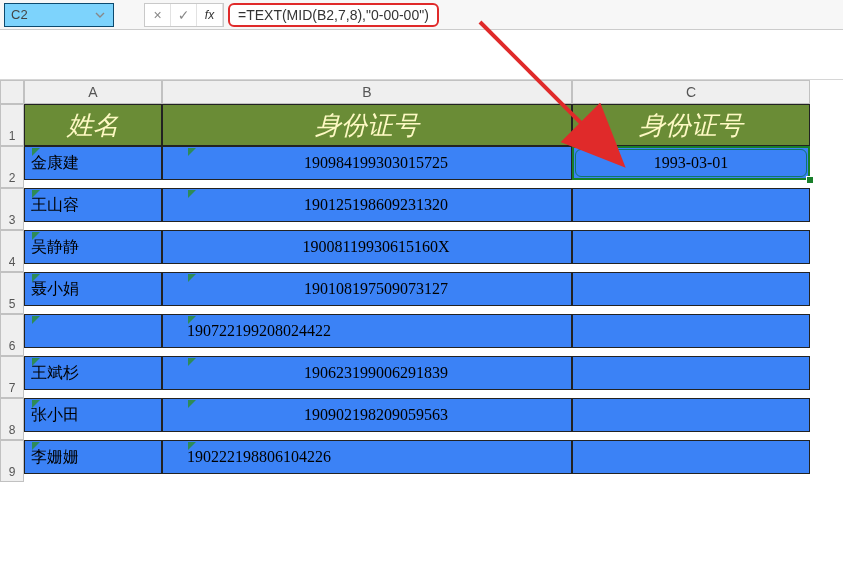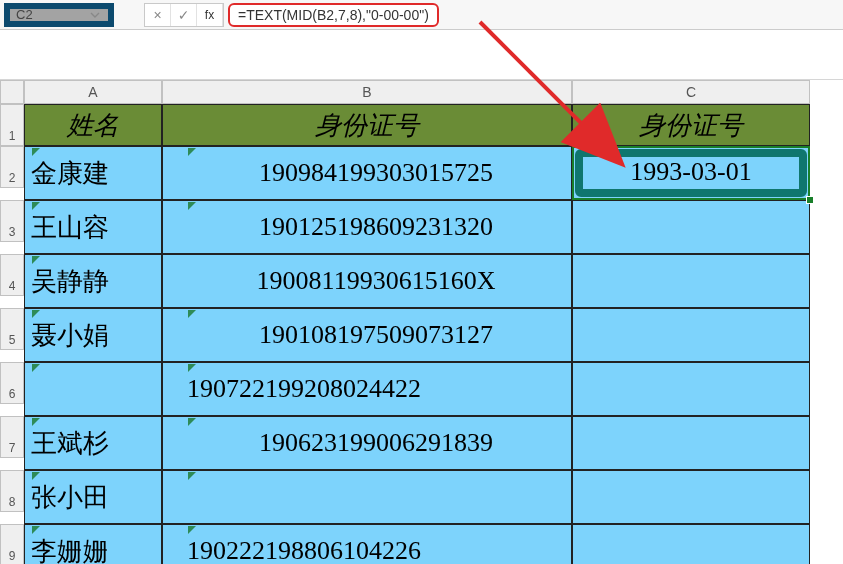--- a/index.html
+++ b/index.html
@@ -19,22 +19,22 @@
     height: 30px;
     border-bottom: 1px solid #ccc;
     background: #f7f7f7;
     font-size: 13px;
     color: #555;
     padding: 0 4px;
   }
   .namebox {
     width: 110px;
     height: 24px;
-    background: #a3a3a3;
-    border: 6px solid #0c4a6e;
+    background: #7dd3fc;
+    border: 1px solid #0c4a6e;
     display: flex;
     align-items: center;
     padding: 0 6px;
     color: #444;
   }
   .namebox .nb-label { flex: 1; }
   .nb-dd {
     width: 14px;
     display: flex;
     align-items: center;
@@ -53,21 +53,21 @@
   .fx-btn {
     width: 26px;
     display: flex;
     align-items: center;
     justify-content: center;
     color: #888;
     border-right: 1px solid #e2e2e2;
     height: 100%;
   }
   .fx-btn.small { font-size: 14px; }
-  .fx-btn.fx { font-size: 12px; color: #333; }
+  .fx-btn.fx { font-style: italic; font-size: 12px; color: #333; }
   .formula-area {
     position: relative;
     display: flex;
     align-items: center;
     height: 24px;
     margin-left: 4px;
   }
   .formula-box {
     border: 2px solid #e02a2a;
     border-radius: 6px;
@@ -117,61 +117,61 @@
     height: 24px;
   }
   .colA { width: 138px; }
   .colB { width: 410px; }
   .colC { width: 238px; }
   .hdr-cell {
     background: #6b8e23;
     background: #667f3a;
     background: #6a8a3a;
     background: #6a8c36;
-    color: #000000;
+    color: #fef9c3;
     text-align: center;
     font-size: 26px;
     font-family: "SimSun","NSimSun",serif;
     font-style: italic;
     font-weight: 400;
     border: 1px solid #222;
     display: flex;
     align-items: center;
     justify-content: center;
     height: 42px;
   }
   .cell {
     border: 1px solid #222;
     display: flex;
     align-items: center;
-    font-size: 26px;
+    font-size: 16px;
     font-family: "SimSun","NSimSun",serif;
-    background: #7dd3fc;
-    height: 54px;
+    background: #3b82f6;
+    height: 34px;
     padding: 0 6px;
   }
   .cell.center { justify-content: center; padding-left: 24px; }
   .cell-wrap { position: relative; width: 100%; height: 100%; display: flex; align-items: center; }
   .tri-tl {
     position: absolute;
     top: 1px; left: 1px;
     width: 0; height: 0;
     border-top: 8px solid #2e8b57;
     border-right: 8px solid transparent;
   }
   .hdr-row .rownum { height: 42px; }
   .datarow .rownum { height: 42px; }
   .colhead-row .corner { height: 24px; }
   .c2-box {
     position: absolute;
     top: 2px; left: 2px; right: 2px; bottom: 2px;
-    border: 8px solid #0f766e;
+    border: 1px solid #0f766e;
     border-radius: 6px;
     display: flex;
-    align-items: flex-start;
+    align-items: center;
     justify-content: center;
   }
   .c2-fill {
     position: absolute;
     right: -5px;
     bottom: -5px;
     width: 8px; height: 8px;
     background: #187f2a;
     border: 1px solid #fff;
   }
@@ -383,20 +383,21 @@
       </div>
     <div class="cell colA">
         <div class="cell-wrap">
           <div class="tri-tl"></div>
           <span>张小田</span>
         </div>
       </div>
     <div class="cell colB center">
         <div class="cell-wrap" style="justify-content:center">
           <div class="tri-tl"></div>
+          <span>190902198209059563</span>
         </div>
       </div>
     <div class="cell colC center">
         <span></span>
       </div>
   </div>
 
   <div class="datarow">
     <div class="rownum">
         <span>9</span>

